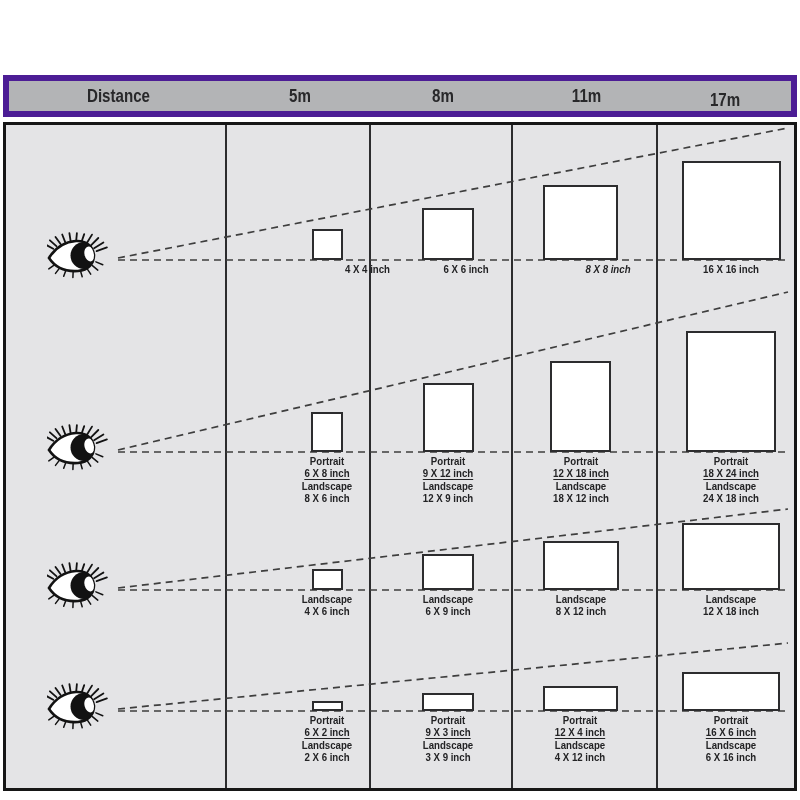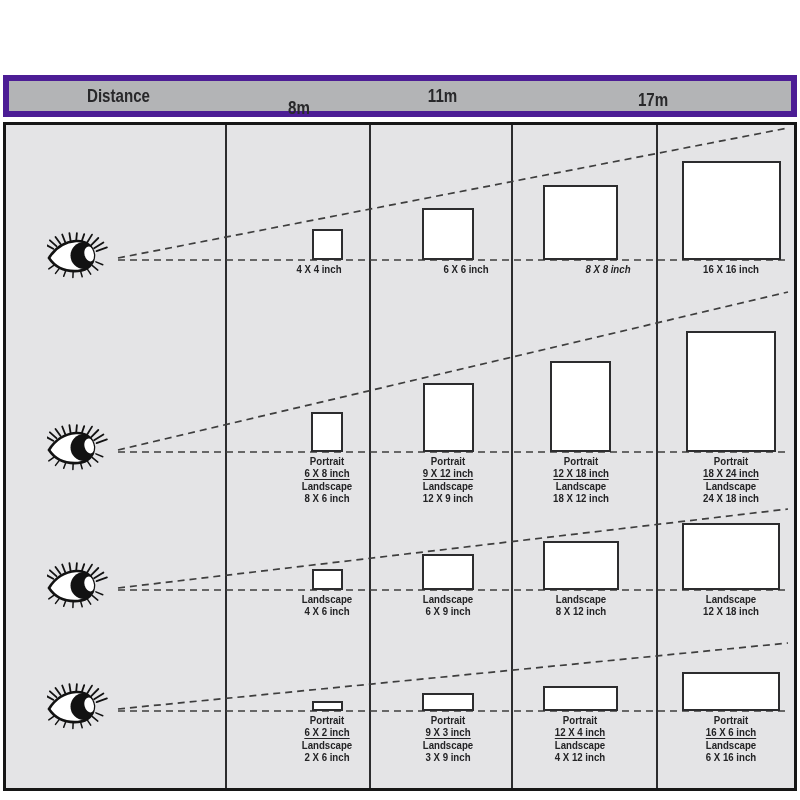--- a/index.html
+++ b/index.html
@@ -8,21 +8,21 @@
 
   .title-bar{position:absolute;left:3px;top:11px;width:794px;height:57px;
     background:#a8a9ab;border:3px solid #161616;box-sizing:border-box;
     display:flex;align-items:center;justify-content:center;}
   .title-text{font-size:31px;font-weight:bold;color:#29292b;letter-spacing:.5px;
     transform:scaleX(.82);white-space:nowrap;}
 
   .header-bar{position:absolute;left:3px;top:75px;width:794px;height:42px;
     background:#b3b4b6;border:6px solid #4c1d95;box-sizing:border-box;display:flex;}
   .hcell{display:flex;align-items:center;justify-content:center;height:100%;}
-  .hc0{width:219px;} .hc1{width:144px;} .hc2{width:143px;margin-top:12px;} .hc3{width:144px;} .hc4{flex:1;align-items:flex-end;}
+  .hc0{width:219px;} .hc1{width:144px;} .hc2{width:143px;} .hc3{width:144px;} .hc4{flex:1;align-items:flex-end;}
   .hlabel{font-size:18px;font-weight:bold;color:#28282a;transform:scaleX(.84);white-space:nowrap;}
 
   .diagram{position:absolute;left:3px;top:122px;width:794px;height:669px;
     background:#e4e4e6;border:3px solid #161616;box-sizing:border-box;overflow:hidden;}
   .sep{position:absolute;top:0;width:2.2px;height:663px;background:#2c2c2e;}
   svg.lines{position:absolute;left:0;top:0;}
   line.dash{stroke:#3e3e3e;stroke-width:1.7;stroke-dasharray:7 5;}
 
   .sign{position:absolute;background:#ffffff;border:2.2px solid #2c2c2e;box-sizing:border-box;}
   .slabel{position:absolute;width:150px;text-align:center;font-size:11.5px;font-weight:bold;
@@ -33,20 +33,23 @@
 </style>
 </head>
 <body>
 
 <div class="frame">
 
 
   <div class="header-bar">
     <div class="hcell hc0">
       <span class="hlabel">Distance</span>
+    </div>
+    <div class="hcell hc1">
+      <span class="hlabel">5m</span>
     </div>
     <div class="hcell hc2">
       <span class="hlabel">8m</span>
     </div>
     <div class="hcell hc3">
       <span class="hlabel">11m</span>
     </div>
     <div class="hcell hc4">
       <span class="hlabel">17m</span>
     </div>
@@ -92,21 +95,21 @@
         <line x1="19.2" y1="44.6" x2="16.7" y2="51.3" stroke="#121212" stroke-width="1.5" stroke-linecap="round"></line>
         <line x1="12.9" y1="42.6" x2="8.5" y2="48.4" stroke="#121212" stroke-width="1.5" stroke-linecap="round"></line>
         <line x1="7.8" y1="39.7" x2="1.8" y2="43.9" stroke="#121212" stroke-width="1.5" stroke-linecap="round"></line>
     <path d="M2,33 C8,23 17,17 29,16 C39,15.5 46,21 47,30 C47,39 41,45 31,46 C18,47 8,42 2,33 Z" fill="#ffffff" stroke="#121212" stroke-width="2.6"></path>
     <g clip-path="url(#eyeclip)">
       <circle cx="37" cy="30.5" r="13.5" fill="#121212"></circle>
       <ellipse cx="42.5" cy="29" rx="5" ry="7.5" fill="#ffffff" transform="rotate(-14 42.5 29)"></ellipse>
     </g>
   </svg>
       <div class="sign" style="left: 305.5px; top: 104px; width: 31px; height: 31px;"></div>
-      <div class="slabel" style="left: 238px; top: 138px;">
+      <div class="slabel" style="left: 246px; top: 138px; text-align: right;">
         <div class="ln"><span>4 X 4 inch</span></div>
       </div>
       <div class="sign" style="left: 416px; top: 83px; width: 52px; height: 52px;"></div>
       <div class="slabel" style="left: 385px; top: 138px;">
         <div class="ln"><span>6 X 6 inch</span></div>
       </div>
       <div class="sign" style="left: 537px; top: 60px; width: 75px; height: 75px;"></div>
       <div class="slabel" style="left: 527px; top: 138px; font-style: italic;">
         <div class="ln"><span>8 X 8 inch</span></div>
       </div>

